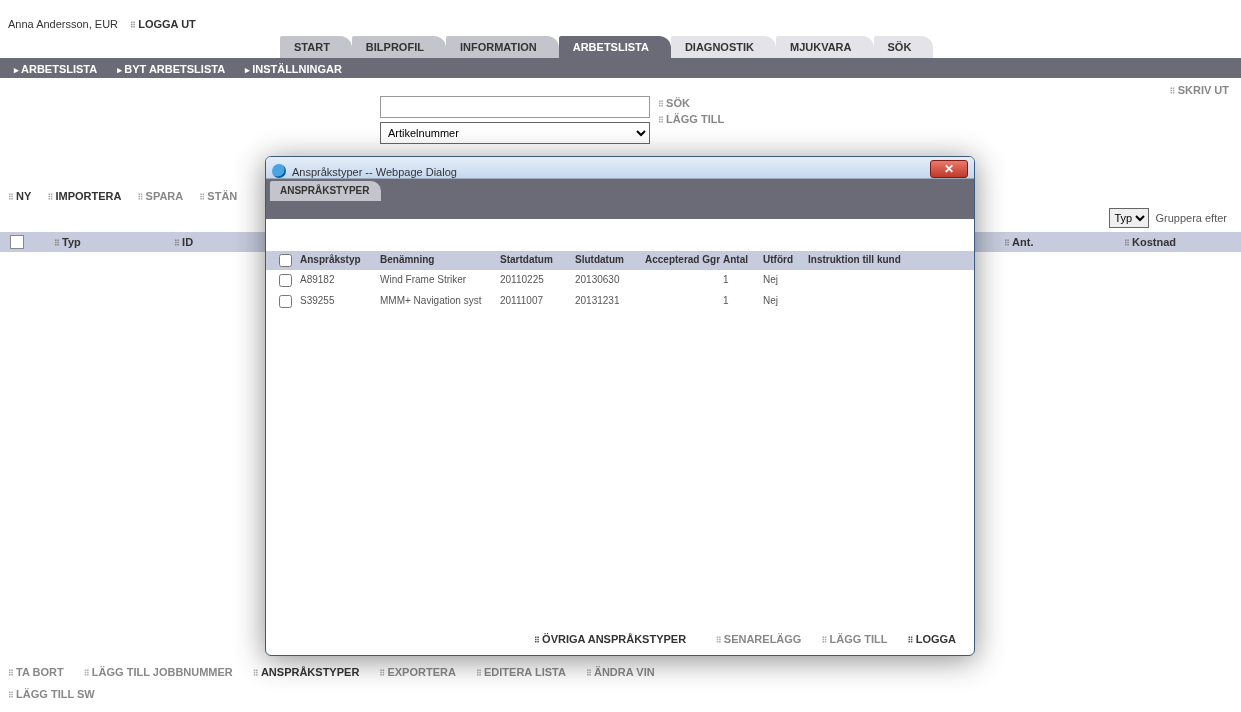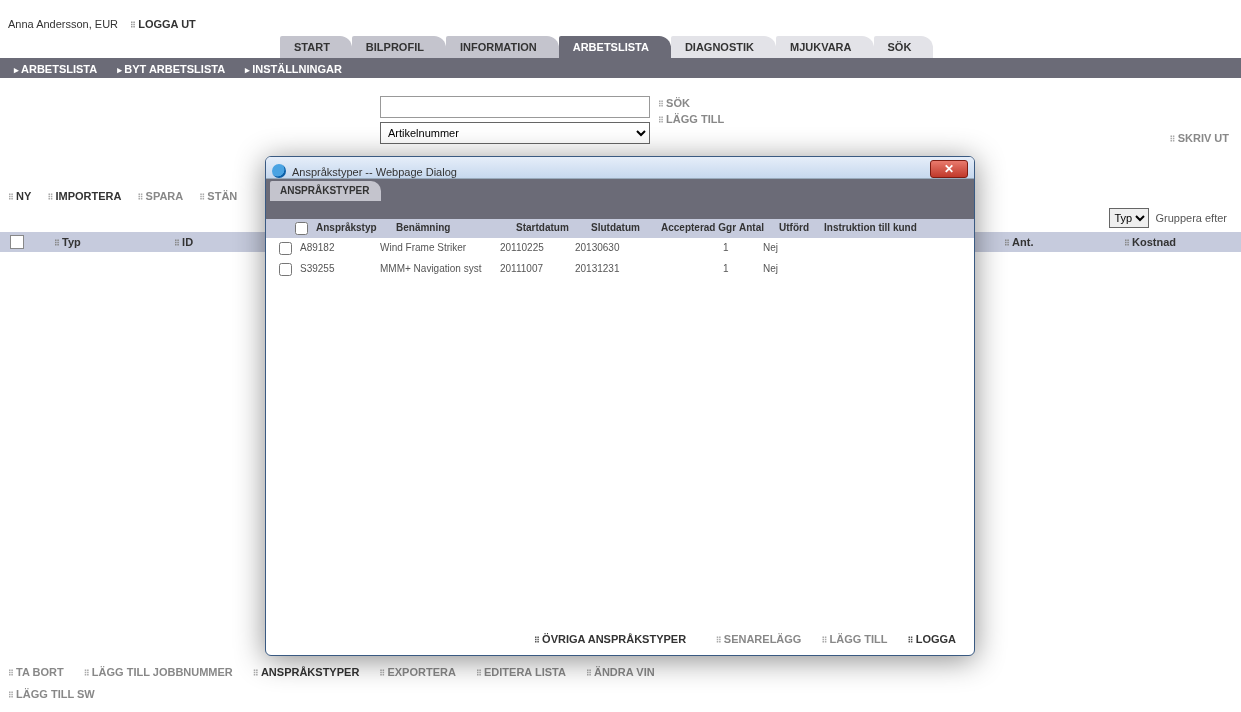--- a/index.html
+++ b/index.html
@@ -23,21 +23,21 @@
   .sub-nav { background: #6b6b77; color: #fff; display: flex; gap: 20px; padding: 3px 14px; font-size: 11px; font-weight: bold; }
   .sub-nav div::before { content: "▸ "; font-size: 9px; }
 
   
   .filter-row { display: flex; align-items: flex-start; gap: 8px; padding: 18px 8px 6px 380px; position: relative; }
   .filter-col { display: flex; flex-direction: column; gap: 4px; }
   .filter-input { width: 270px; height: 22px; border: 1px solid #999; padding: 2px 4px; }
   .filter-select { width: 270px; height: 22px; border: 1px solid #666; background: #fff; padding: 1px 3px; font-size: 11px; }
   .filter-links { font-weight: bold; color: #888; font-size: 11px; line-height: 15px; }
   .filter-links div::before { content: "⠿ "; color: #aaa; font-size: 8px; }
-  .skriv-ut { position: absolute; right: 12px; top: 6px; font-weight: bold; color: #888; margin-top: 48px; }
+  .skriv-ut { position: absolute; right: 12px; top: 6px; font-weight: bold; color: #888; }
   .skriv-ut::before { content: "⠿ "; color: #aaa; font-size: 8px; }
 
   
   .action-row { display: flex; gap: 16px; padding: 40px 8px 6px 8px; font-weight: bold; font-size: 11px; }
   .action-row span { color: #888; cursor: pointer; }
   .action-row span.active { color: #333; text-align: center; }
   .action-row span::before { content: "⠿ "; color: #aaa; font-size: 8px; }
 
   
   .group-row { display: flex; justify-content: flex-end; align-items: center; gap: 6px; padding: 0 14px 4px 0; font-size: 11px; color: #555; }
@@ -60,21 +60,21 @@
 
   
   .dialog { position: absolute; left: 265px; top: 156px; width: 710px; height: 500px; border: 1px solid #3a5a82; border-radius: 6px; box-shadow: 0 4px 30px rgba(0,0,0,0.45); background: #fff; overflow: hidden; }
   .dlg-title { height: 22px; background: linear-gradient(#e6eef9,#c6d8ee); display: flex; align-items: flex-end; padding: 0 6px; font-size: 11px; color: #333; border-bottom: 1px solid #9ab; }
   .dlg-title .ie-icon { width: 14px; height: 14px; margin-right: 6px; background: radial-gradient(circle at 40% 40%, #4aa3e2 55%, #0b5fa7 60%); border-radius: 50%; }
   .dlg-close { margin-left: auto; width: 38px; height: 18px; background: linear-gradient(#e97a6d,#c0392b); border: 1px solid #7d1c12; border-radius: 3px; color: #fff; display: flex; align-items: center; justify-content: center; font-weight: bold; font-size: 12px; cursor: pointer; }
   .dlg-tabbar { background: #6b6b77; height: 22px; display: flex; align-items: flex-end; padding-left: 4px; }
   .dlg-tab { background: #c4c4cd; color: #333; font-weight: bold; font-size: 10px; padding: 4px 12px 3px 10px; border-radius: 2px 10px 0 0; height: 20px; }
   .dlg-hr { height: 18px; background: #6b6b77; }
   .dlg-table { width: 100%; }
-  .dlg-thead { background: #c6cbdd; display: flex; font-weight: bold; font-size: 10px; padding: 3px 20px; }
+  .dlg-thead { background: #c6cbdd; display: flex; font-weight: bold; font-size: 10px; padding: 3px 4px; margin-top: 32px; }
   .dlg-row { display: flex; font-size: 10px; padding: 4px 4px; color: #555; }
   .d-cb { width: 30px; display:flex; justify-content:center; }
   .d-cb input { width: 13px; height: 13px; }
   .d-typ  { width: 80px; }
   .d-ben  { width: 120px; }
   .d-sd   { width: 75px; }
   .d-ed   { width: 70px; }
   .d-acc  { width: 78px; line-height: 11px; }
   .d-antal{ width: 40px; }
   .d-utf  { width: 45px; }

